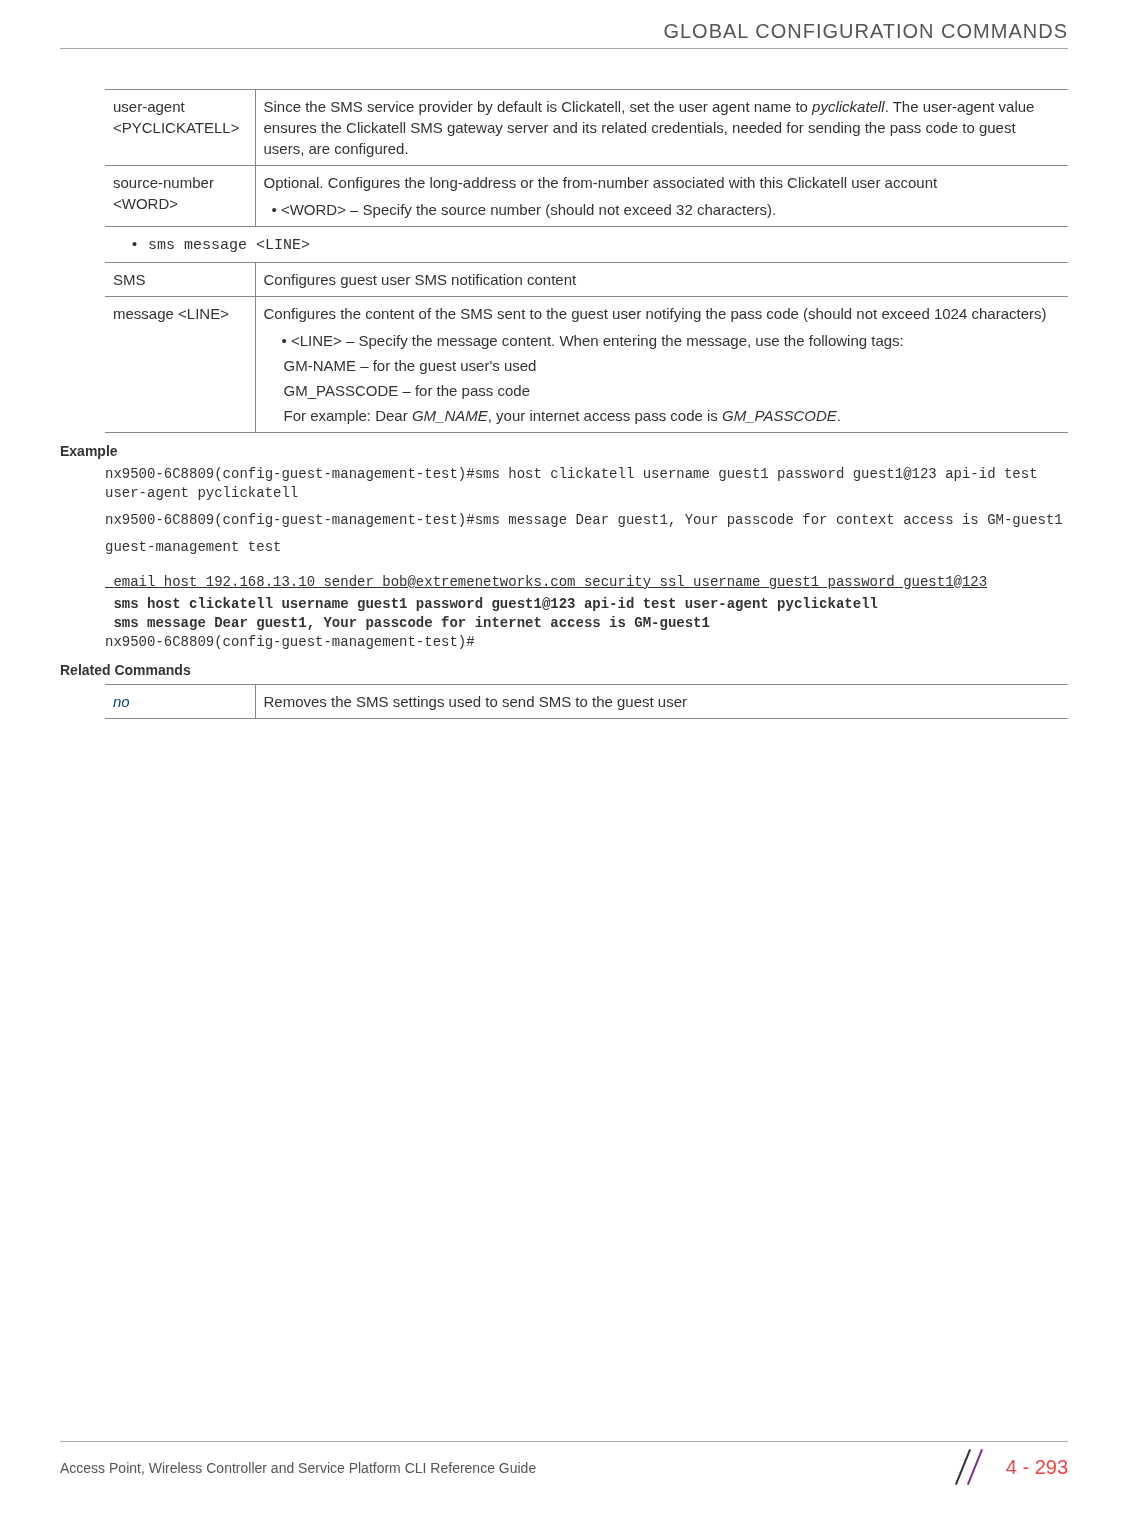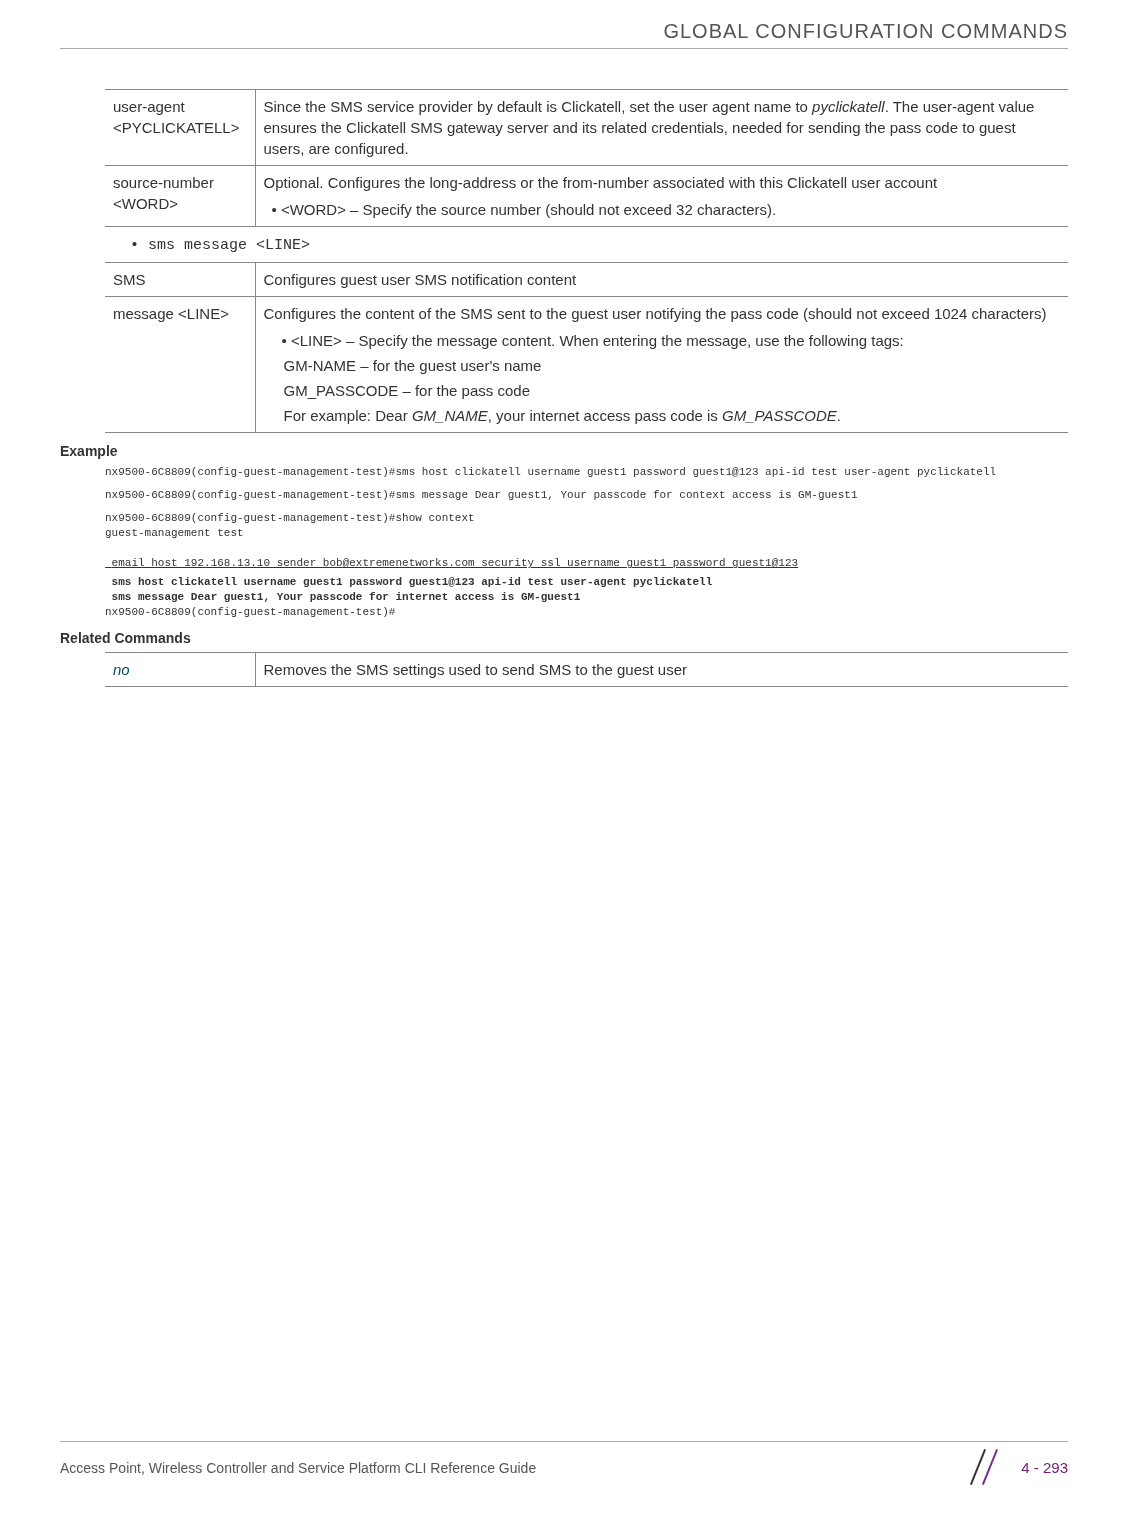--- a/index.html
+++ b/index.html
@@ -74,21 +74,21 @@
       margin-left: 20px;
       margin-top: 4px;
     }
     .section-heading {
       font-weight: bold;
       font-size: 14px;
       margin: 10px 0 6px -45px;
     }
     .code-block {
       font-family: "Courier New", monospace;
-      font-size: 11px;
+      font-size: 14px;
       line-height: 1.35;
       white-space: pre-wrap;
       margin-bottom: 8px;
     }
     .code-bold {
       font-weight: bold;
     }
     .no-link {
       color: #0c4a6e;
       font-style: italic;
@@ -131,22 +131,22 @@
       content: "";
       position: absolute;
       left: 18px;
       top: -2px;
       width: 1.5px;
       height: 38px;
       background: #7a2f8f;
       transform: rotate(22deg);
     }
     .page-num {
-      font-size: 15px;
-      color: #701a75;
+      font-size: 20px;
+      color: #ef4444;
     }
   </style>
 </head>
 <body>
 
 <div class="page">
   <div class="header-title">GLOBAL CONFIGURATION COMMANDS</div>
   <hr class="header-line">
 
   <div class="content">
@@ -175,35 +175,34 @@
       <tbody>
           <tr>
         <td>SMS</td>
         <td>Configures guest user SMS notification content</td>
       </tr>
       <tr>
         <td>message &lt;LINE&gt;</td>
         <td>
           <div>Configures the content of the SMS sent to the guest user notifying the pass code (should not exceed 1024 characters)</div>
           <div class="inner-bullet-item" style="margin-top:6px;margin-left:18px;">• &lt;LINE&gt; – Specify the message content. When entering the message, use the following tags:</div>
-          <div class="inner-bullet-sub">GM-NAME – for the guest user's name</div>
+          <div class="inner-bullet-sub">GM-NAME – for the guest user's used</div>
           <div class="inner-bullet-sub">GM_PASSCODE – for the pass code</div>
           <div class="inner-bullet-sub">
             <span>For example: Dear </span><span class="italic">GM_NAME</span><span>, your internet access pass code is </span><span class="italic">GM_PASSCODE</span><span>.</span>
           </div>
         </td>
       </tr>
     </tbody>
       </table>
 
     <div class="section-heading">Example</div>
 
     <div class="code-block">nx9500-6C8809(config-guest-management-test)#sms host clickatell username guest1 password guest1@123 api-id test user-agent pyclickatell</div>
     <div class="code-block">nx9500-6C8809(config-guest-management-test)#sms message Dear guest1, Your passcode for context access is GM-guest1</div>
-    <div class="code-block" style="margin-bottom:0;">nx9500-6C8809(config-guest-management-test)#show context</div>
     <div class="code-block" style="margin-bottom:16px;">guest-management test</div>
     <div class="code-block" style="margin-bottom:4px;text-decoration:underline;"> email host 192.168.13.10 sender bob@extremenetworks.com security ssl username guest1 password guest1@123</div>
     <div class="code-block code-bold" style="margin-bottom:0;"> sms host clickatell username guest1 password guest1@123 api-id test user-agent pyclickatell</div>
     <div class="code-block code-bold" style="margin-bottom:0;"> sms message Dear guest1, Your passcode for internet access is GM-guest1</div>
     <div class="code-block">nx9500-6C8809(config-guest-management-test)#</div>
 
     <div class="section-heading">Related Commands</div>
 
     <table class="def-table">
       <tbody>

